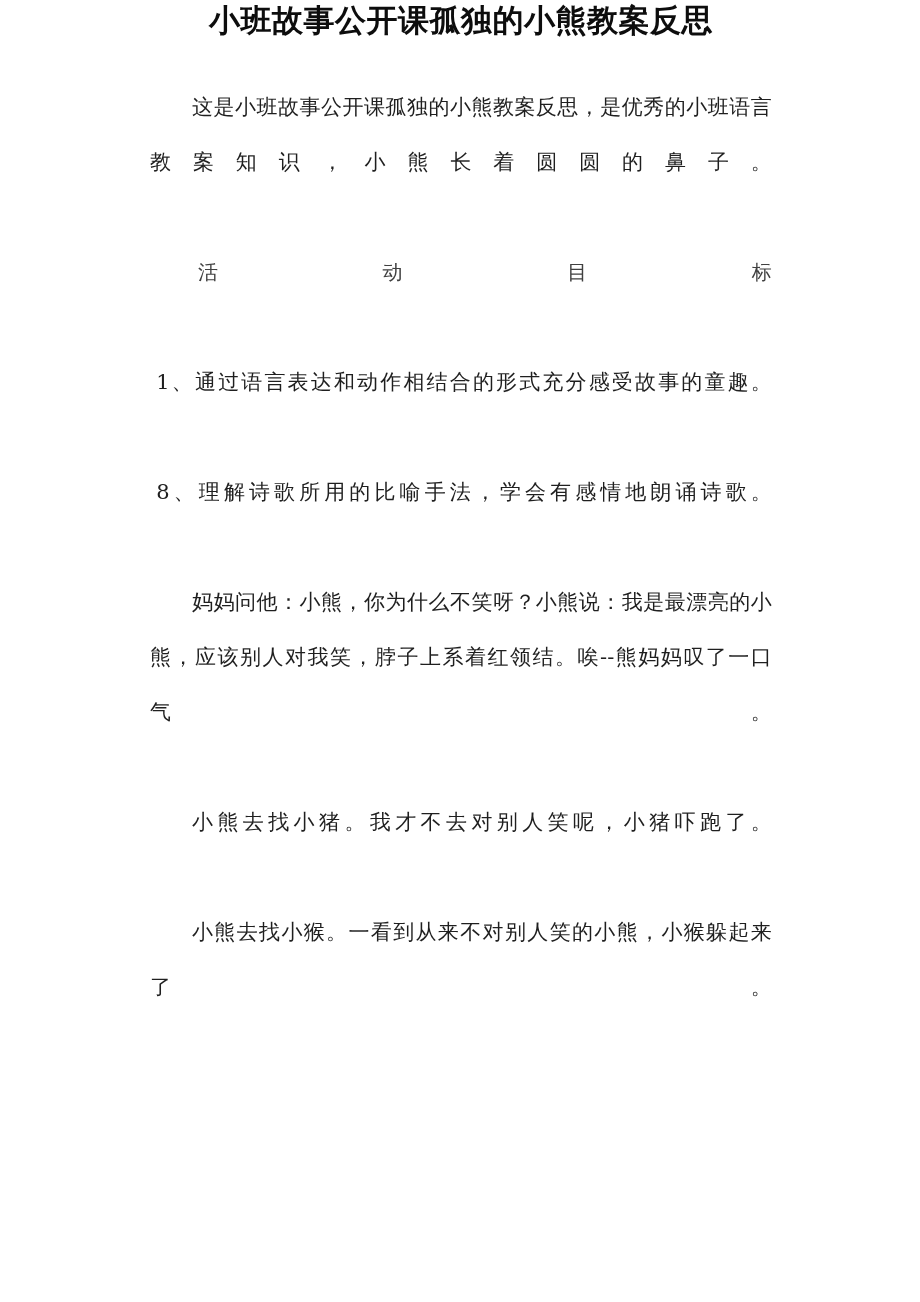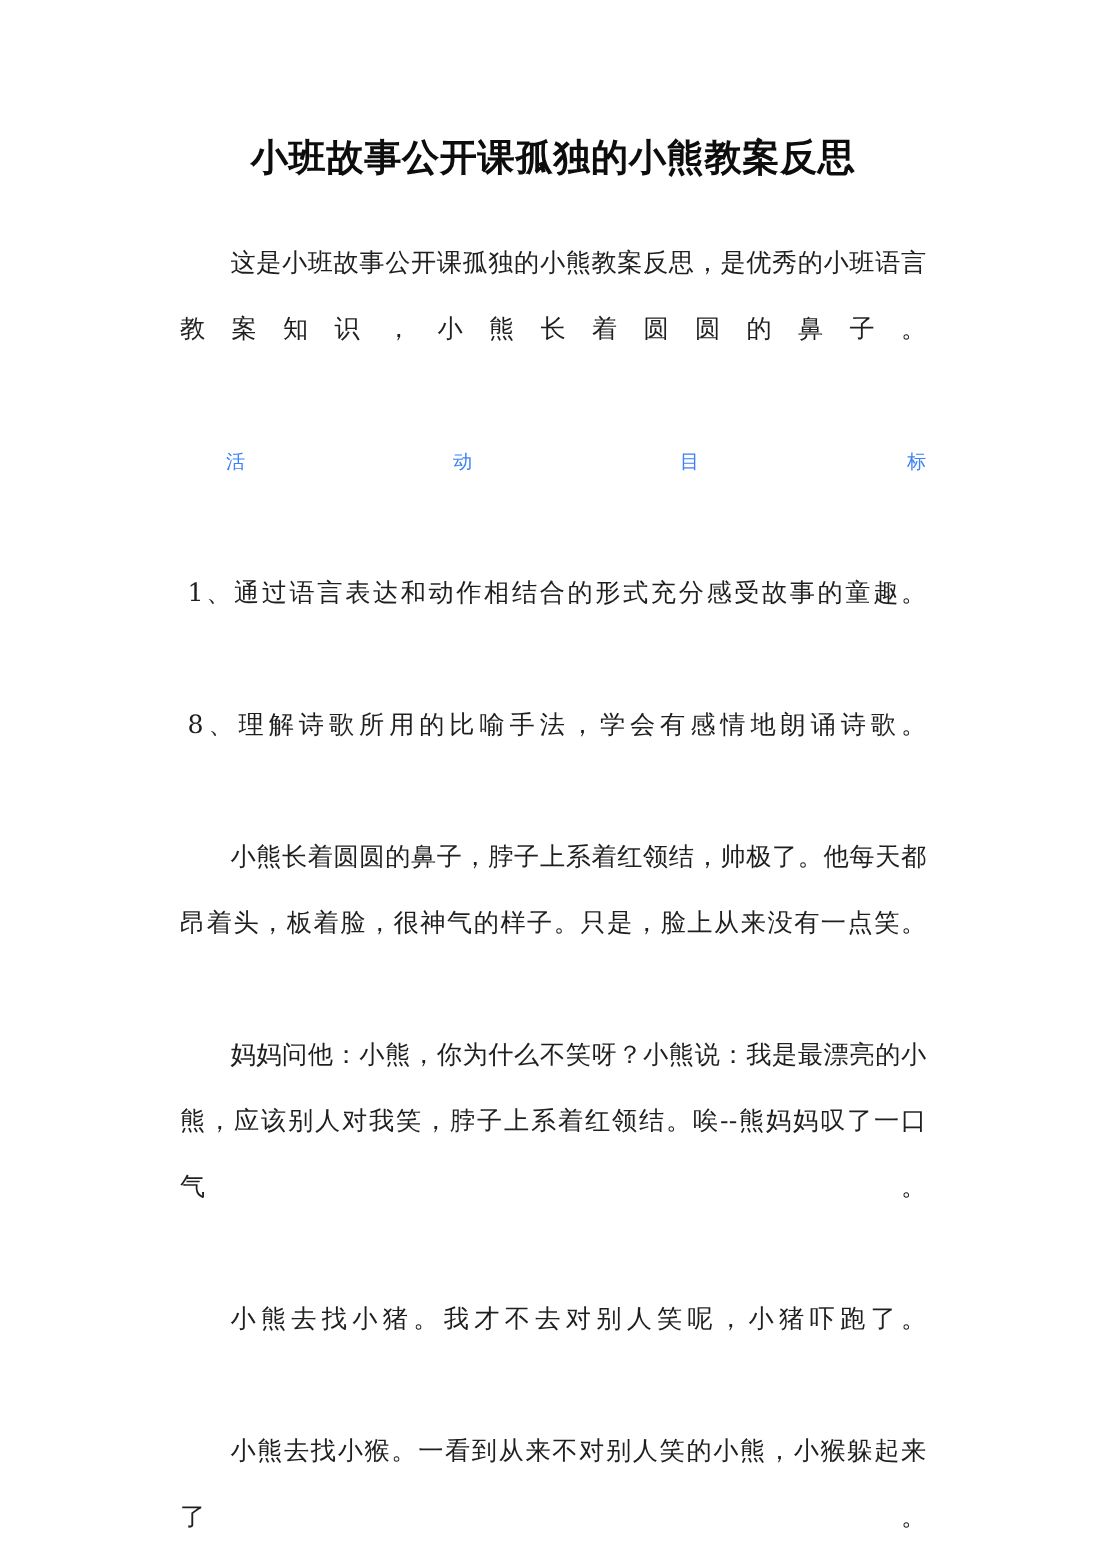--- a/index.html
+++ b/index.html
@@ -29,21 +29,20 @@
     width: 622px;
   }
   .doc-title {
     font-family: "DejaVu Serif", "Liberation Serif", serif;
     font-weight: bold;
     font-size: 31px;
     line-height: 40px;
     text-align: center;
     letter-spacing: 0.5px;
     margin: 0;
-    padding-top: 112px;
     white-space: nowrap;
     color: #0d0d0d;
   }
   .body-block {
     margin-top: 40px;
   }
   p.para {
     margin: 0 0 0 0;
     font-size: 21px;
     line-height: 55px;
@@ -52,22 +51,22 @@
     text-indent: 2em;
     color: #1f1f1f;
     letter-spacing: 0.2px;
     word-break: break-all;
   }
   p.para.numbered {
     text-indent: 0.3em;
   }
   p.para.heading-line {
     text-indent: 2.4em;
-    font-size: 16px;
-    color: #3b82f6;
+    font-size: 20px;
+    color: #404040;
   }
   
   p.para::after {
     content: "";
     display: inline-block;
     width: 100%;
   }
 </style>
 </head>
 <body>
@@ -80,21 +79,20 @@
     <div class="body-block">
 
       <p class="para">这是小班故事公开课孤独的小熊教案反思，是优秀的小班语言教案知识，小熊长着圆圆的鼻子。</p>
 
       <p class="para heading-line">活动目标</p>
 
       <p class="para numbered">1、通过语言表达和动作相结合的形式充分感受故事的童趣。</p>
 
       <p class="para numbered">8、理解诗歌所用的比喻手法，学会有感情地朗诵诗歌。</p>
 
-      <p class="para">小熊长着圆圆的鼻子，脖子上系着红领结，帅极了。他每天都昂着头，板着脸，很神气的样子。只是，脸上从来没有一点笑。</p>
 
       <p class="para">妈妈问他：小熊，你为什么不笑呀？小熊说：我是最漂亮的小熊，应该别人对我笑，脖子上系着红领结。唉--熊妈妈叹了一口气。</p>
 
       <p class="para">小熊去找小猪。我才不去对别人笑呢，小猪吓跑了。</p>
 
       <p class="para">小熊去找小猴。一看到从来不对别人笑的小熊，小猴躲起来了。</p>
 
     </div>
   </div>
 </div>

